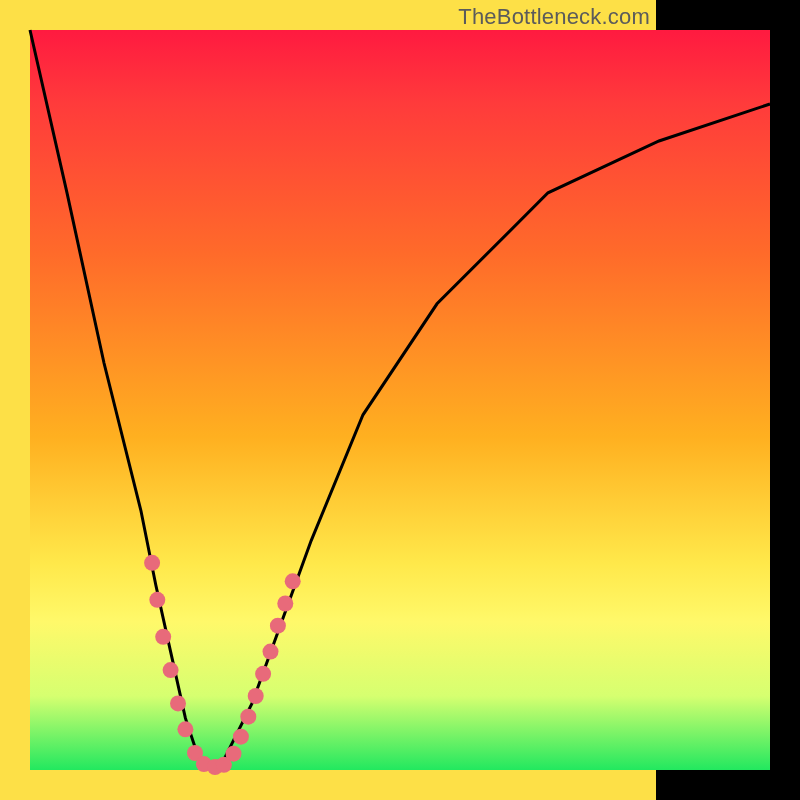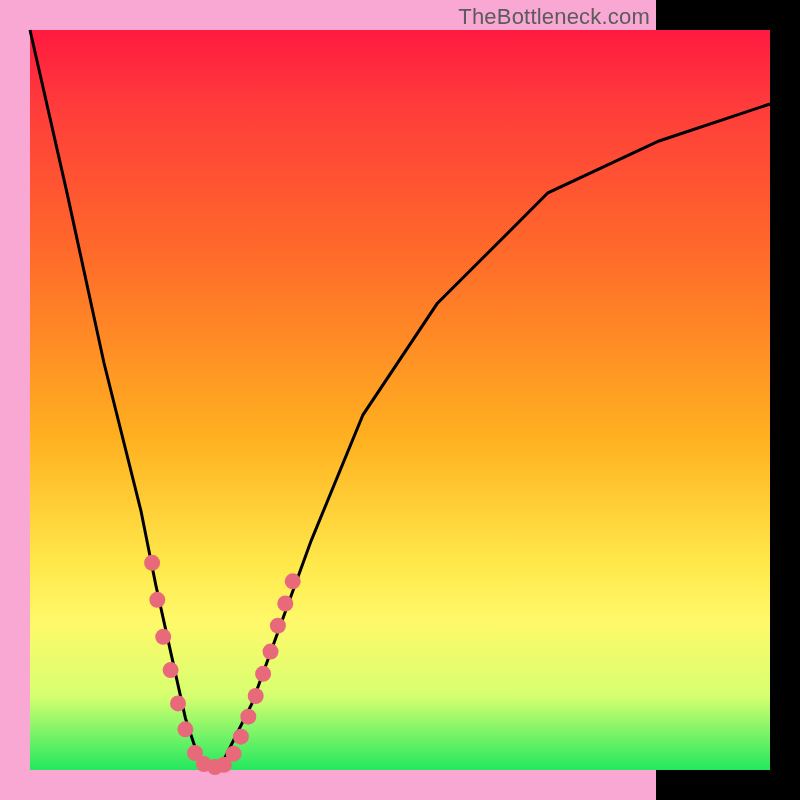--- a/index.html
+++ b/index.html
@@ -7,21 +7,21 @@
     padding: 0;
     width: 800px;
     height: 800px;
     overflow: hidden;
     background: #000;
   }
   .frame {
     position: relative;
     width: 656px;
     height: 800px;
-    background: #f9a8d4;
+    background: #fde047;
   }
   .plot-area {
     position: absolute;
     left: 30px;
     top: 30px;
     width: 740px;
     height: 740px;
     
     background: linear-gradient(
       to bottom,

